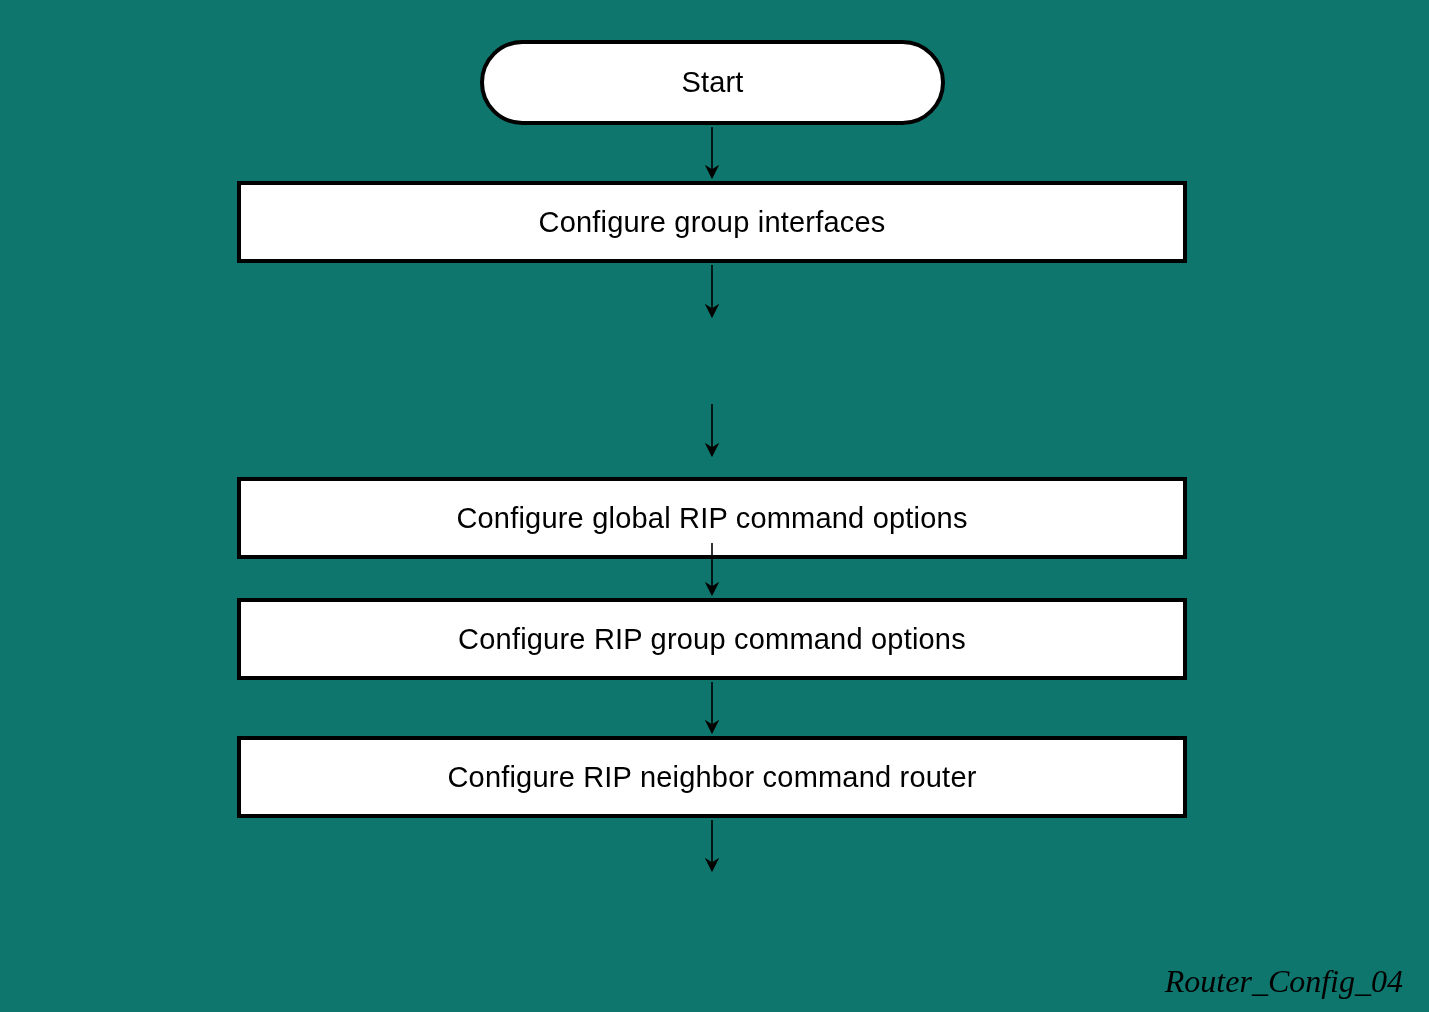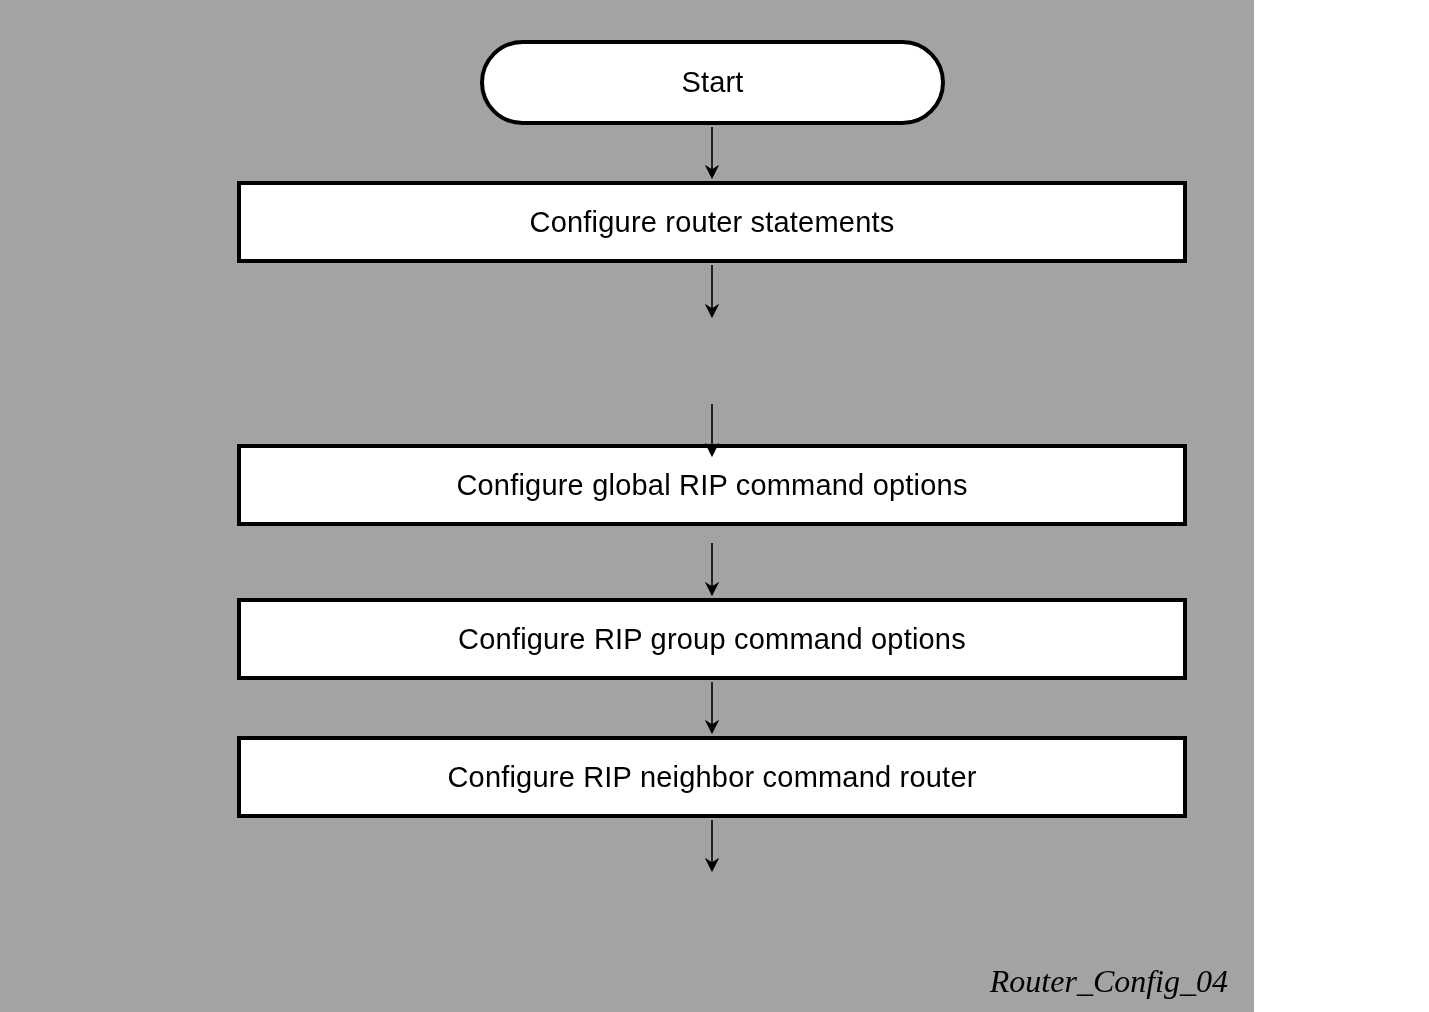--- a/index.html
+++ b/index.html
@@ -2,23 +2,23 @@
 <html><head>
 <meta charset="utf-8">
 <style>
   html, body {
     margin: 0;
     padding: 0;
     background: #ffffff;
   }
   .canvas {
     position: relative;
-    width: 1254px;
+    width: 1429px;
     height: 1012px;
-    background: #a3a3a3;
+    background: #0f766e;
     font-family: "Liberation Sans", "DejaVu Sans", sans-serif;
     overflow: hidden;
   }
   .node {
     position: absolute;
     box-sizing: border-box;
     border: 4px solid #000000;
     background: #ffffff;
     display: flex;
     align-items: center;
@@ -35,21 +35,21 @@
     border-radius: 44px;
   }
   .process {
     left: 237px;
     width: 950px;
     height: 82px;
   }
   #node-start   { top: 40px; }
   #node-step1   { top: 181px; }
   #node-step2   { top: 320px; }
-  #node-step3   { top: 444px; }
+  #node-step3   { top: 477px; }
   #node-step4   { top: 598px; justify-content: center; }
   #node-step5   { top: 736px; }
   #node-end     { top: 874px; }
   .arrow-layer {
     position: absolute;
     left: 0;
     top: 0;
     width: 1429px;
     height: 1012px;
     pointer-events: none;
@@ -67,21 +67,21 @@
 </head>
 <body>
 
 <div class="canvas">
 
   <div id="node-start" class="node terminator">
     <span>Start</span>
   </div>
 
   <div id="node-step1" class="node process">
-    <span>Configure router statements</span>
+    <span>Configure group interfaces</span>
   </div>
 
 
   <div id="node-step3" class="node process">
     <span>Configure global RIP command options</span>
   </div>
 
   <div id="node-step4" class="node process">
     <span>Configure RIP group command options</span>
   </div>

